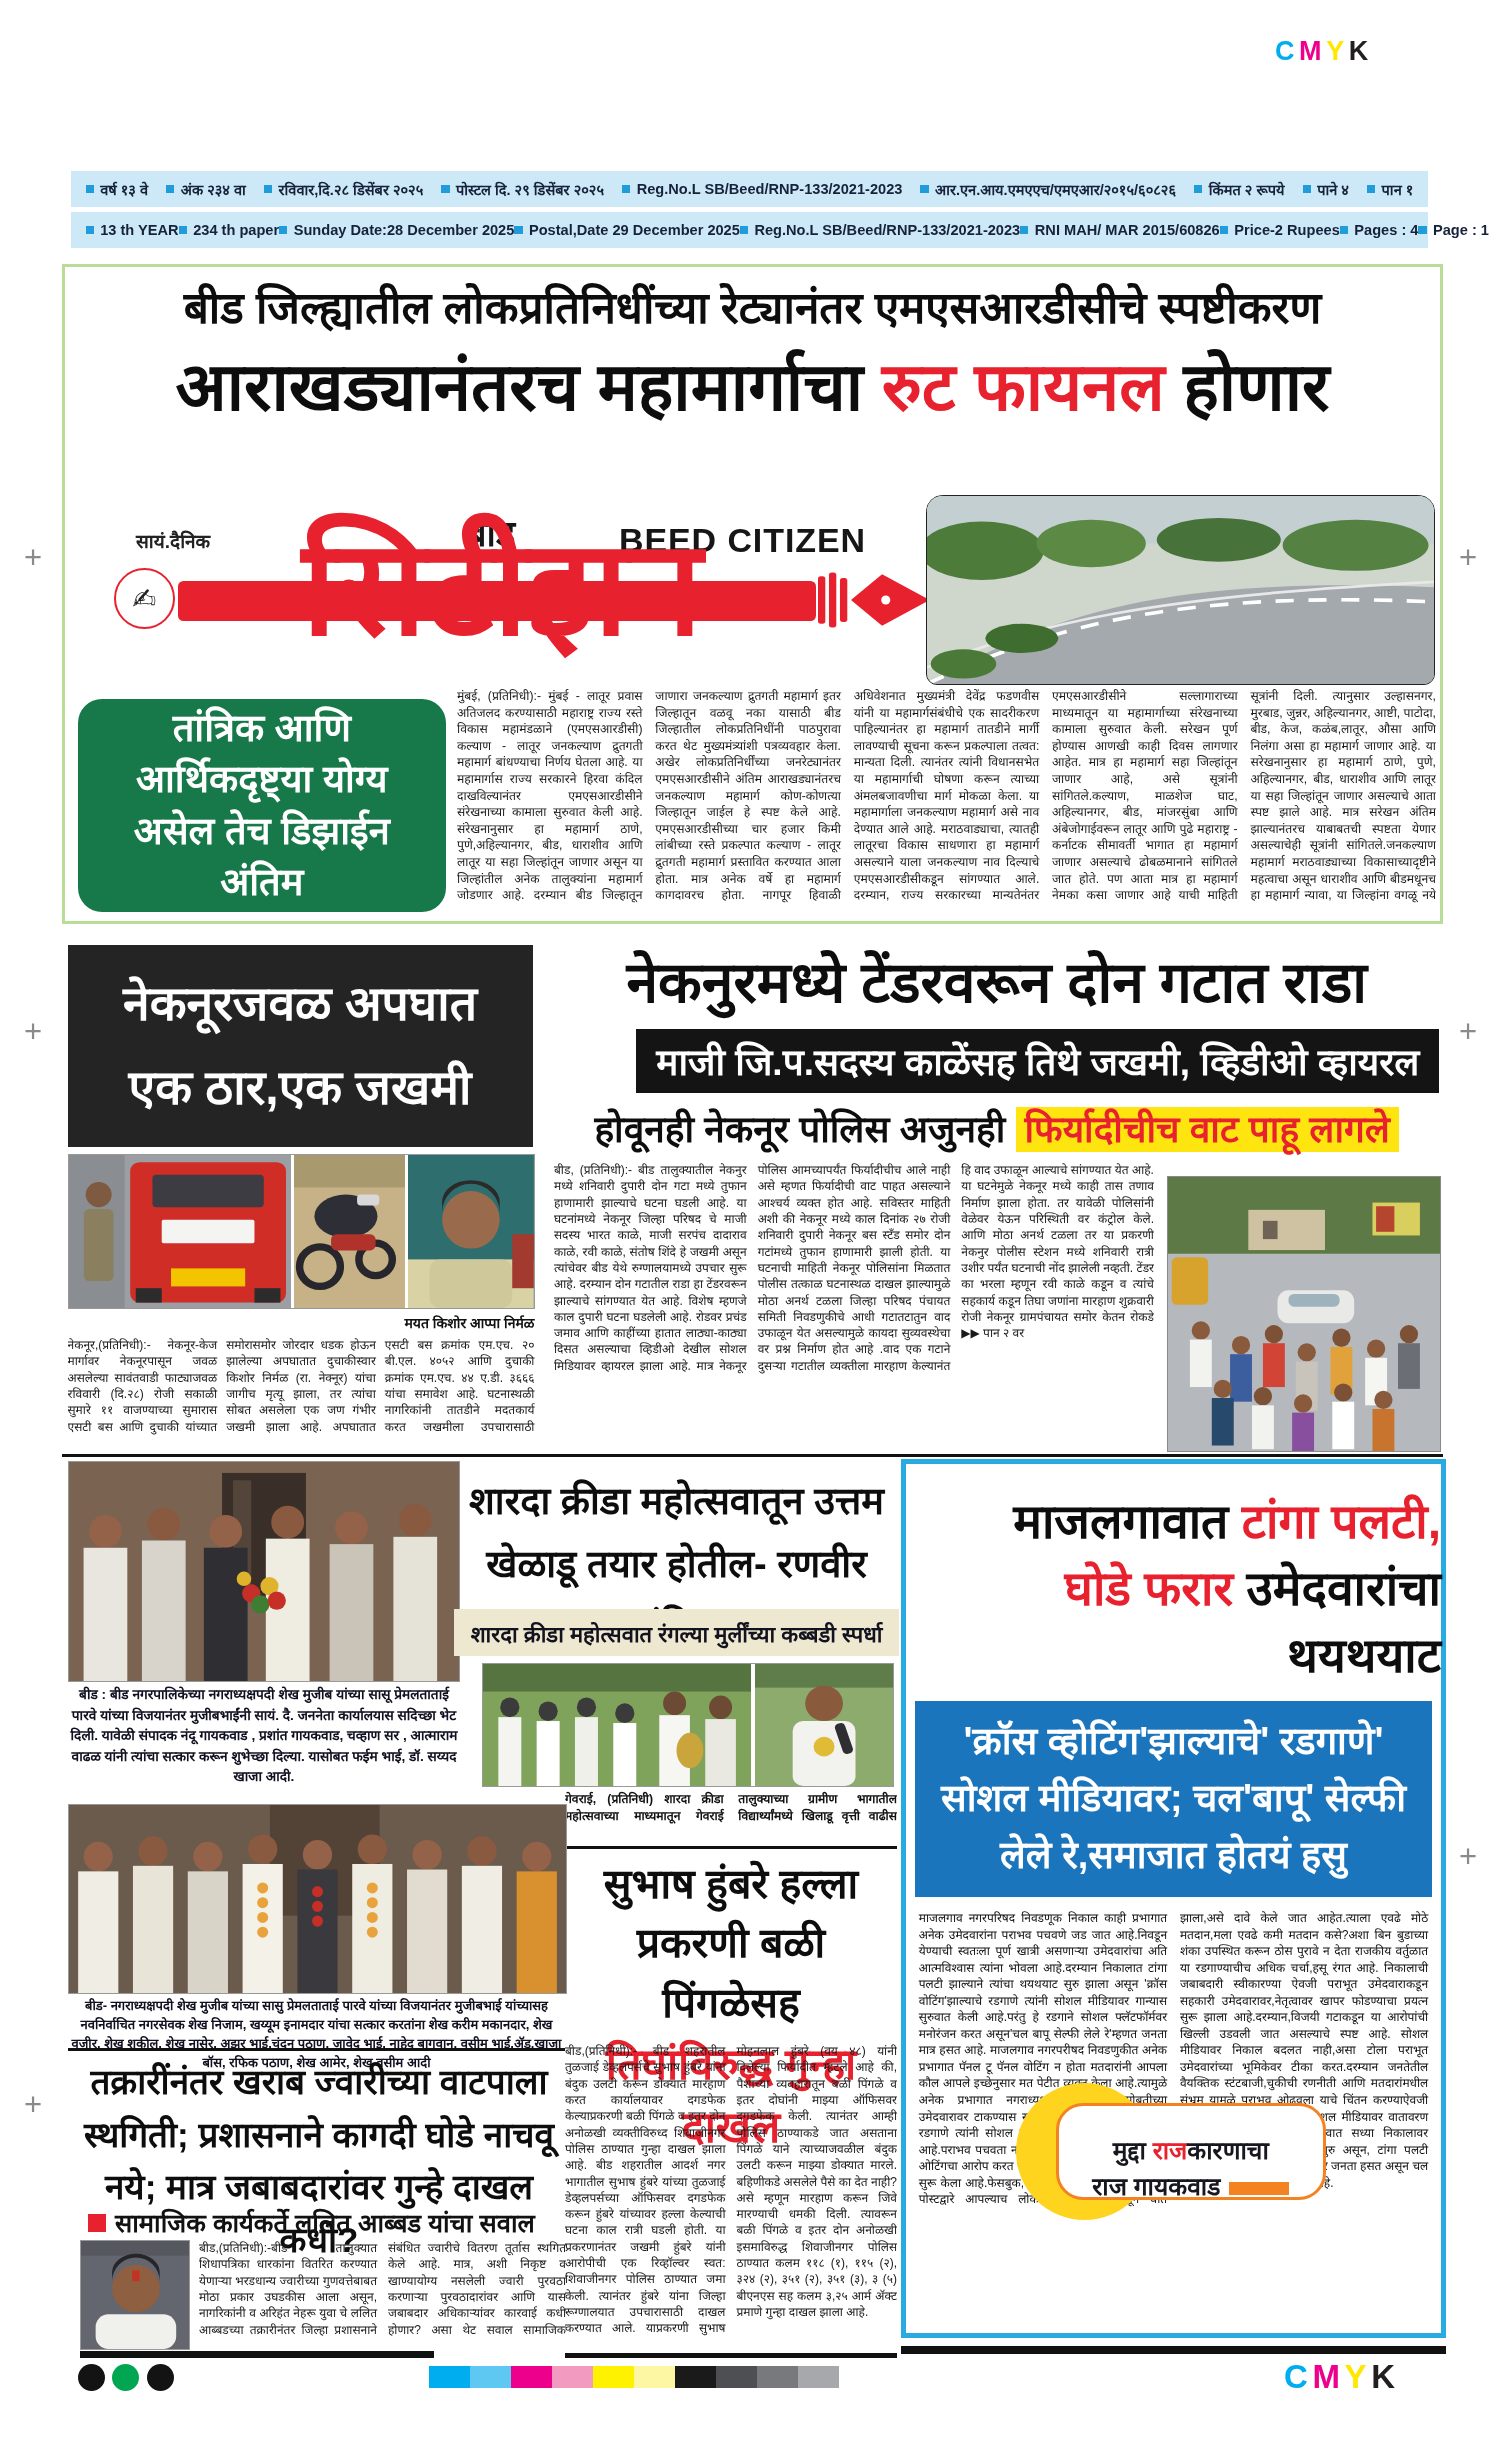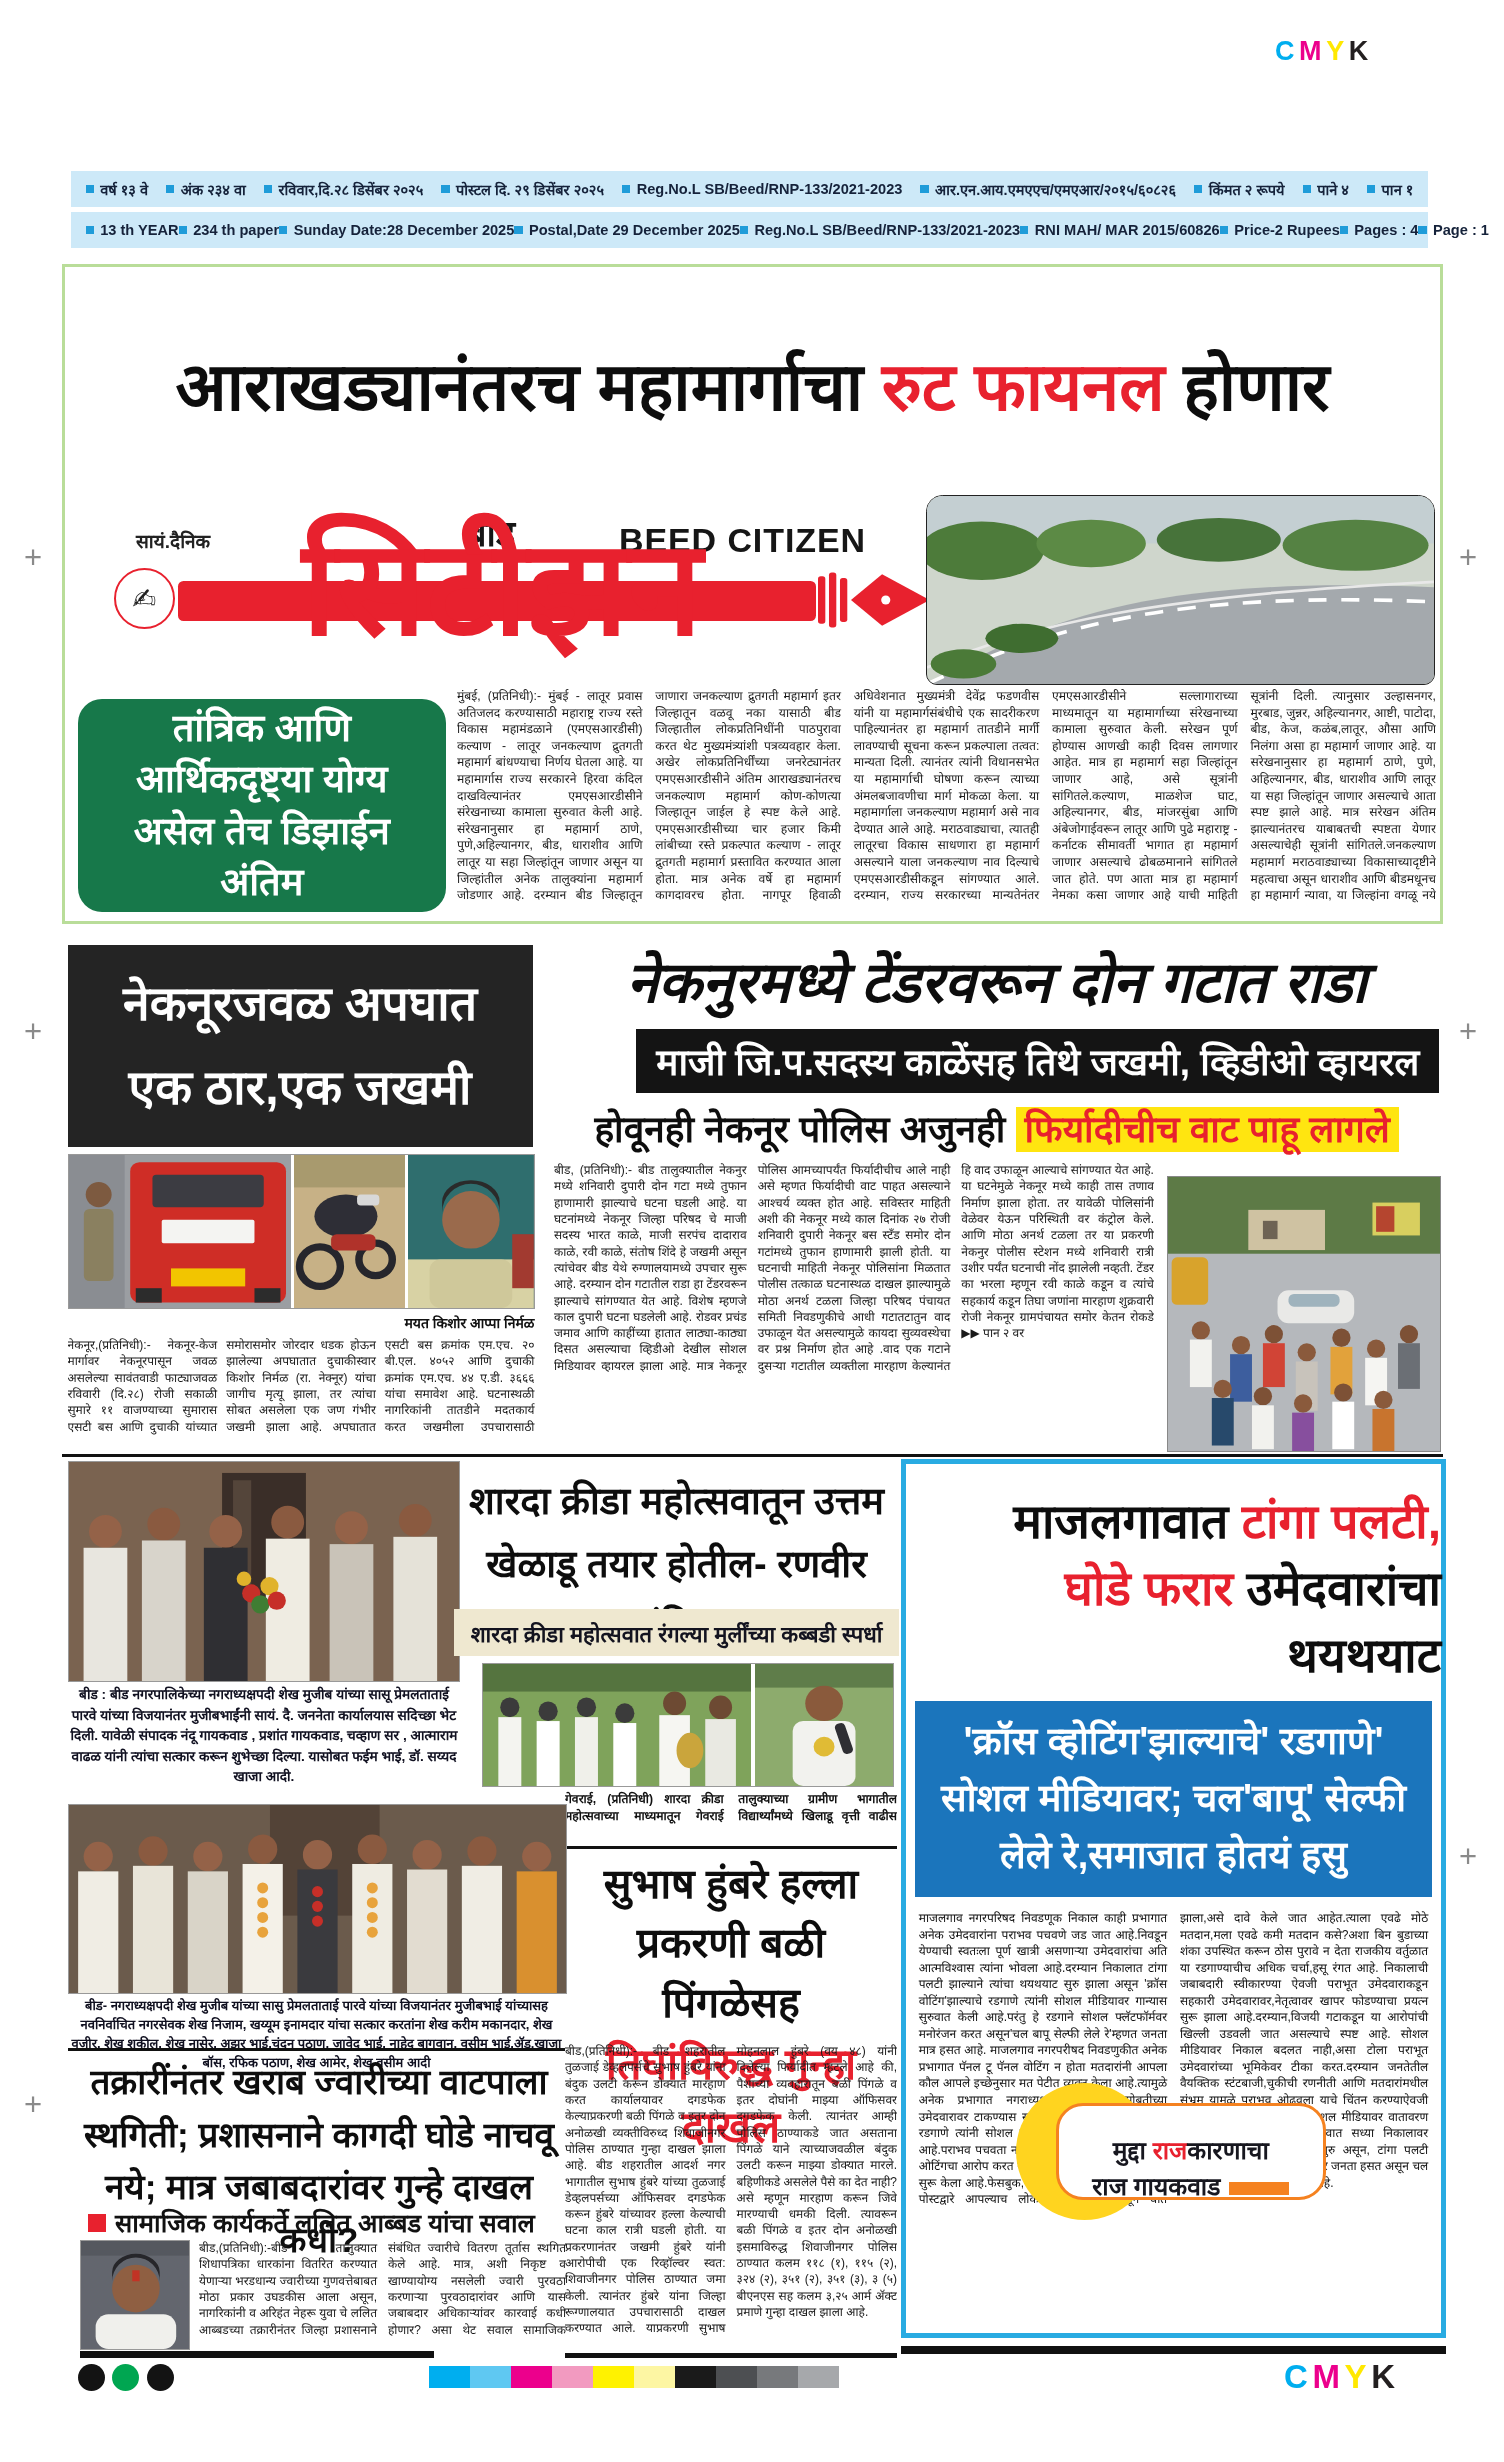--- a/index.html
+++ b/index.html
@@ -36,21 +36,21 @@
   .sidebox{position:absolute;left:12.8px;top:432px;width:368px;height:213px;background:#17784a;border-radius:24px;
            color:#fff;display:flex;align-items:center;justify-content:center;text-align:center;
            font-size:38px;font-weight:bold;line-height:1.35;padding:0 14.6px;box-sizing:border-box;}
   .leadbody{position:absolute;left:392px;top:421px;width:979px;height:228px;column-count:5;column-gap:12.8px;
             font-size:12.2px;}
   
   .sec2{position:absolute;left:62px;top:941px;width:1381px;height:511px;}
   .accbox{position:absolute;left:5.5px;top:3.6px;width:465px;height:202px;background:#242424;color:#fff;
           display:flex;flex-direction:column;align-items:center;justify-content:center;
           font-size:48px;font-weight:900;line-height:1.75;text-align:center;}
-  .radahead{position:absolute;left:492px;right:3.6px;top:0;text-align:center;font-size:57px;font-weight:900;color:#0d0d0d;font-style:italic;}
+  .radahead{position:absolute;left:492px;right:3.6px;top:0;text-align:center;font-size:57px;font-weight:900;color:#0d0d0d;}
   .radasubw{position:absolute;left:492px;right:3.6px;top:88px;text-align:right;}
   .radasub{display:inline-block;background:#141414;color:#fff;font-size:37px;font-weight:bold;padding:6.4px 20px;}
   .radal3{position:absolute;left:492px;right:3.6px;top:161px;text-align:center;font-size:37px;font-weight:900;color:#0d0d0d;}
   .radal3 .mark{background:#ffe510;color:#e8212e;padding:1.8px 9px;}
   .accphotos{position:absolute;left:5.5px;top:213px;width:467px;height:155px;display:flex;gap:2.7px;border:0.9px solid #999;box-sizing:border-box;}
   .acccap{position:absolute;left:5.5px;top:372px;width:467px;text-align:right;font-size:14px;font-weight:bold;}
   .accbody{position:absolute;left:5.5px;top:396px;width:467px;height:113px;column-count:3;column-gap:9px;font-size:12px;}
   .radabody{position:absolute;left:492px;top:221px;width:600px;height:288px;column-count:3;column-gap:11px;font-size:12px;}
   .crowd{position:absolute;left:1105px;top:235px;width:272px;height:274px;border:0.9px solid #888;}
   .rule{position:absolute;background:#111;}
@@ -176,20 +176,21 @@
         <span class="b"></span>
         <span>Pages : 4</span>
       </span>
     <span class="it">
         <span class="b"></span>
         <span>Page : 1</span>
       </span>
   </div>
 
   <div class="mainsec">
+    <div class="kicker">बीड जिल्ह्यातील लोकप्रतिनिधींच्या रेट्यानंतर एमएसआरडीसीचे स्पष्टीकरण</div>
     <div class="mainhead">
       <span>आराखड्यानंतरच महामार्गाचा </span><span class="red">रुट फायनल</span><span> होणार</span>
     </div>
 
     <div class="masthead">
       <div class="edition">सायं.दैनिक</div>
       <div class="pencircle">✍</div>
       <div class="penbar"></div>
       <div class="city">बीड</div>
       <div class="english">BEED CITIZEN</div>

